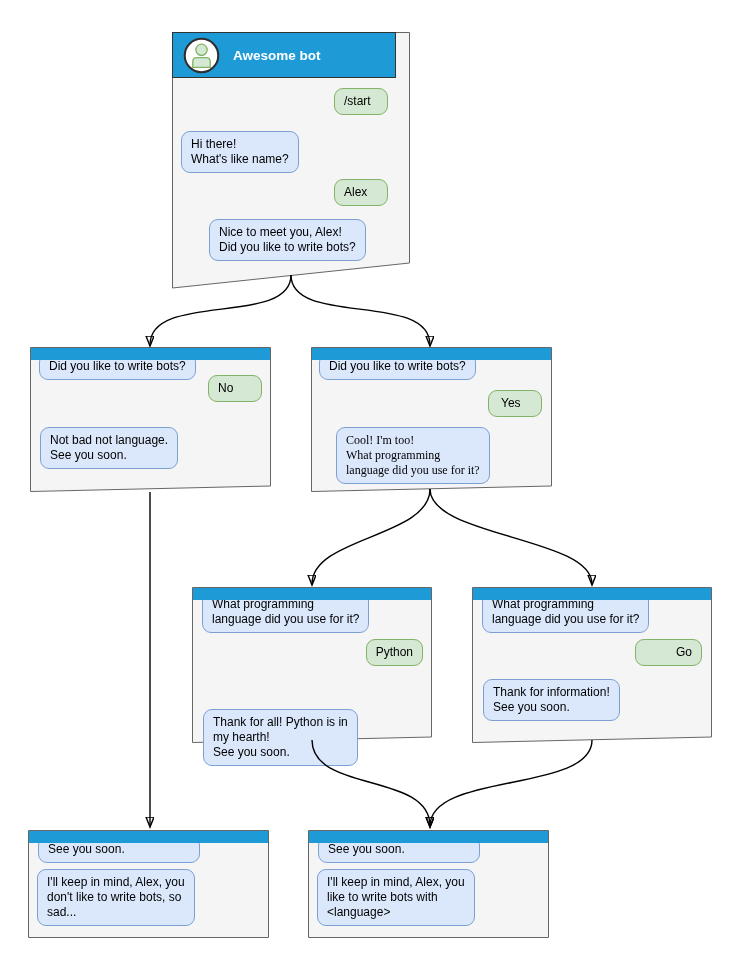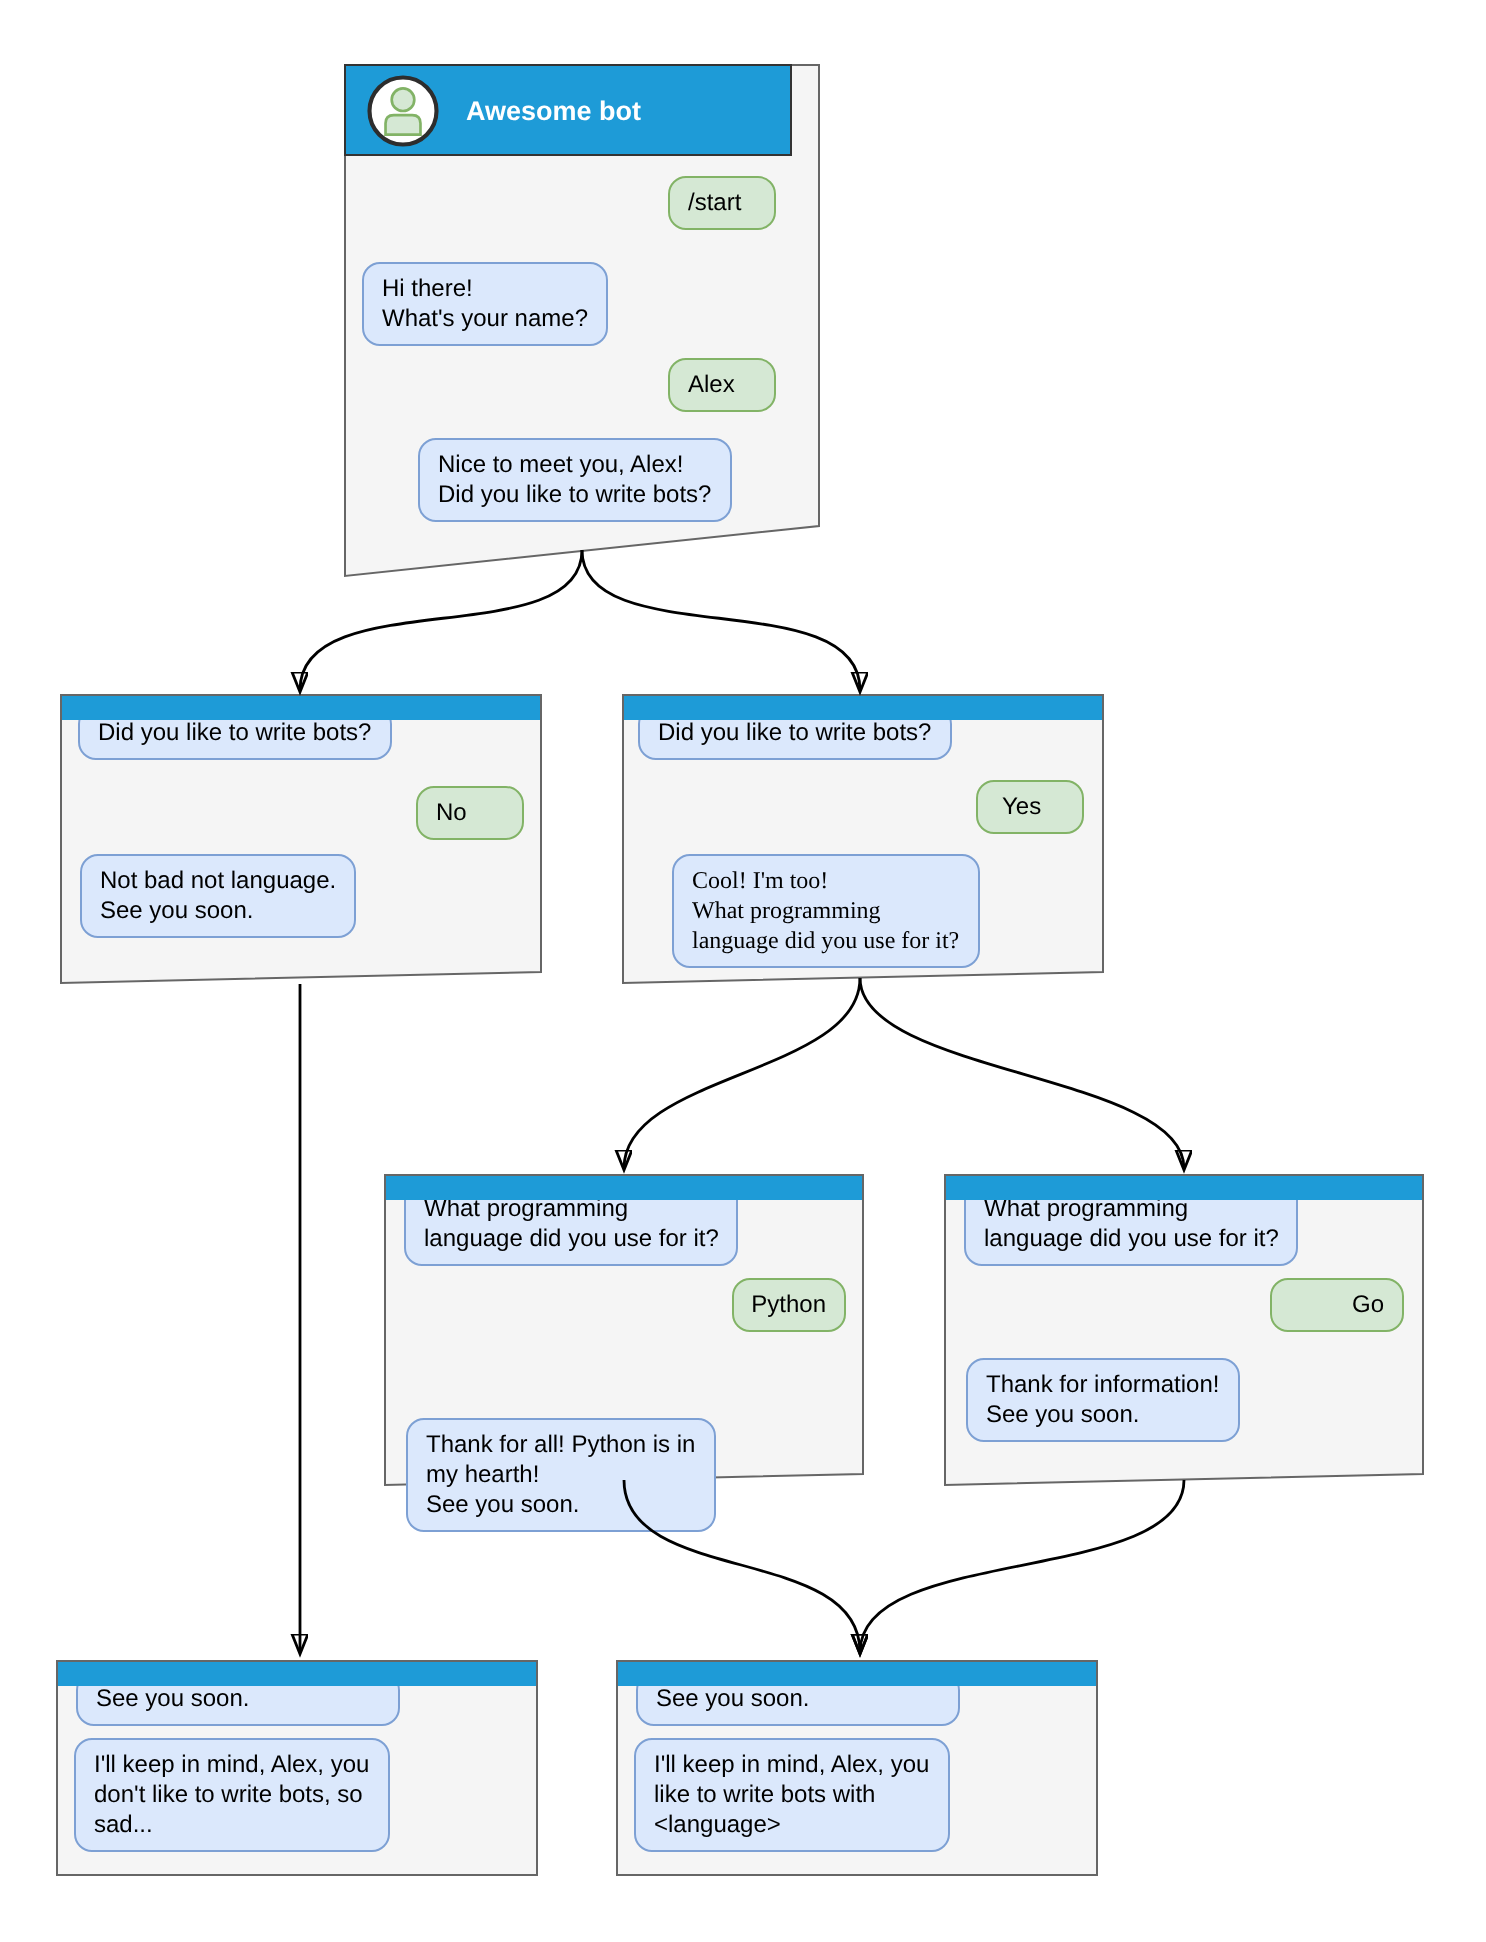--- a/index.html
+++ b/index.html
@@ -43,33 +43,33 @@
     <div class="titlebar">
       <svg class="avatar" viewBox="0 0 36 36">
         <circle cx="18" cy="18" r="16.3" fill="#ffffff" stroke="#2d2d2d" stroke-width="2"></circle>
         <circle cx="18" cy="12.5" r="5.5" fill="#d5e8d4" stroke="#82b366" stroke-width="1.3"></circle>
         <path d="M9.5,29.5 L9.5,24 Q9.5,20 13.5,20 L22.5,20 Q26.5,20 26.5,24 L26.5,29.5 Z" fill="#d5e8d4" stroke="#82b366" stroke-width="1.3"></path>
       </svg>
       <span class="window-title">Awesome bot</span>
     </div>
     <div class="bubble user" style="right:8px;top:56px;">/start</div>
     <div class="bubble bot" style="left:9px;top:99px;">Hi there!
-What's your name?</div>
+What's like name?</div>
     <div class="bubble user" style="right:8px;top:147px;">Alex</div>
     <div class="bubble bot" style="left:9px;top:187px;margin-left:28px;">Nice to meet you, Alex!
 Did you like to write bots?</div>
   </div>
 
   <div class="window" style="left:30px;top:347px;width:241px;height:146px;">
     <svg class="frame" width="241" height="146" viewBox="0 0 241 146">
       <polygon points="0.5,0.5 240.5,0.5 240.5,139 0.5,144.5"></polygon>
     </svg>
     <div class="bubble bot tucked" style="left:9px;top:6px;">Did you like to write bots?</div>
     <div class="titlebar mini"></div>
-    <div class="bubble user" style="right:9px;top:46px;">No</div>
+    <div class="bubble user" style="right:9px;top:28px;">No</div>
     <div class="bubble bot" style="left:10px;top:80px;">Not bad not language.
 See you soon.</div>
   </div>
 
   <div class="window" style="left:311px;top:347px;width:241px;height:146px;">
     <svg class="frame" width="241" height="146" viewBox="0 0 241 146">
       <polygon points="0.5,0.5 240.5,0.5 240.5,139 0.5,144.5"></polygon>
     </svg>
     <div class="bubble bot tucked" style="left:8px;top:6px;">Did you like to write bots?</div>
     <div class="titlebar mini"></div>

